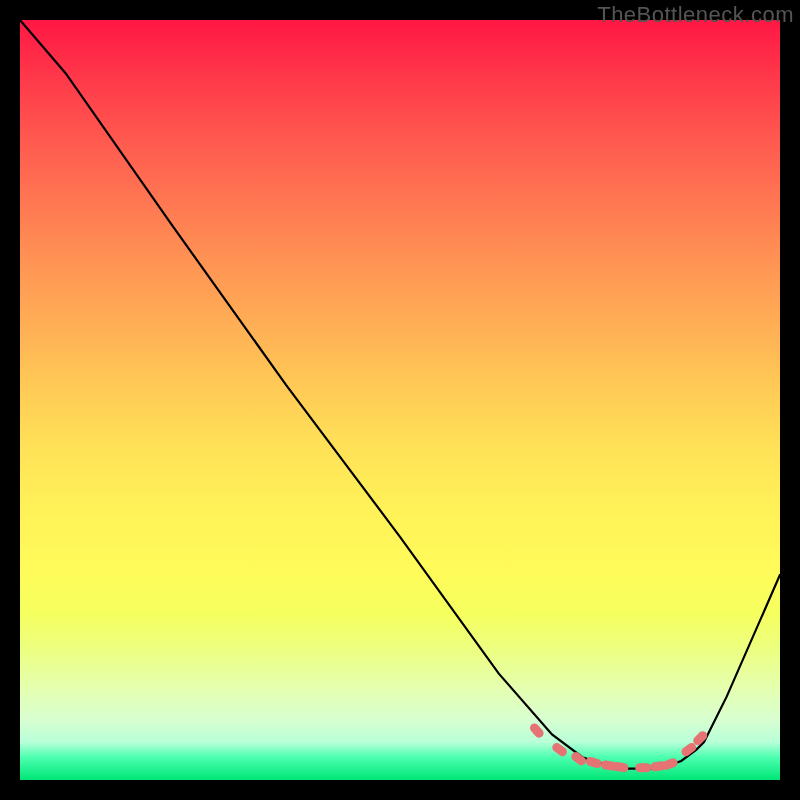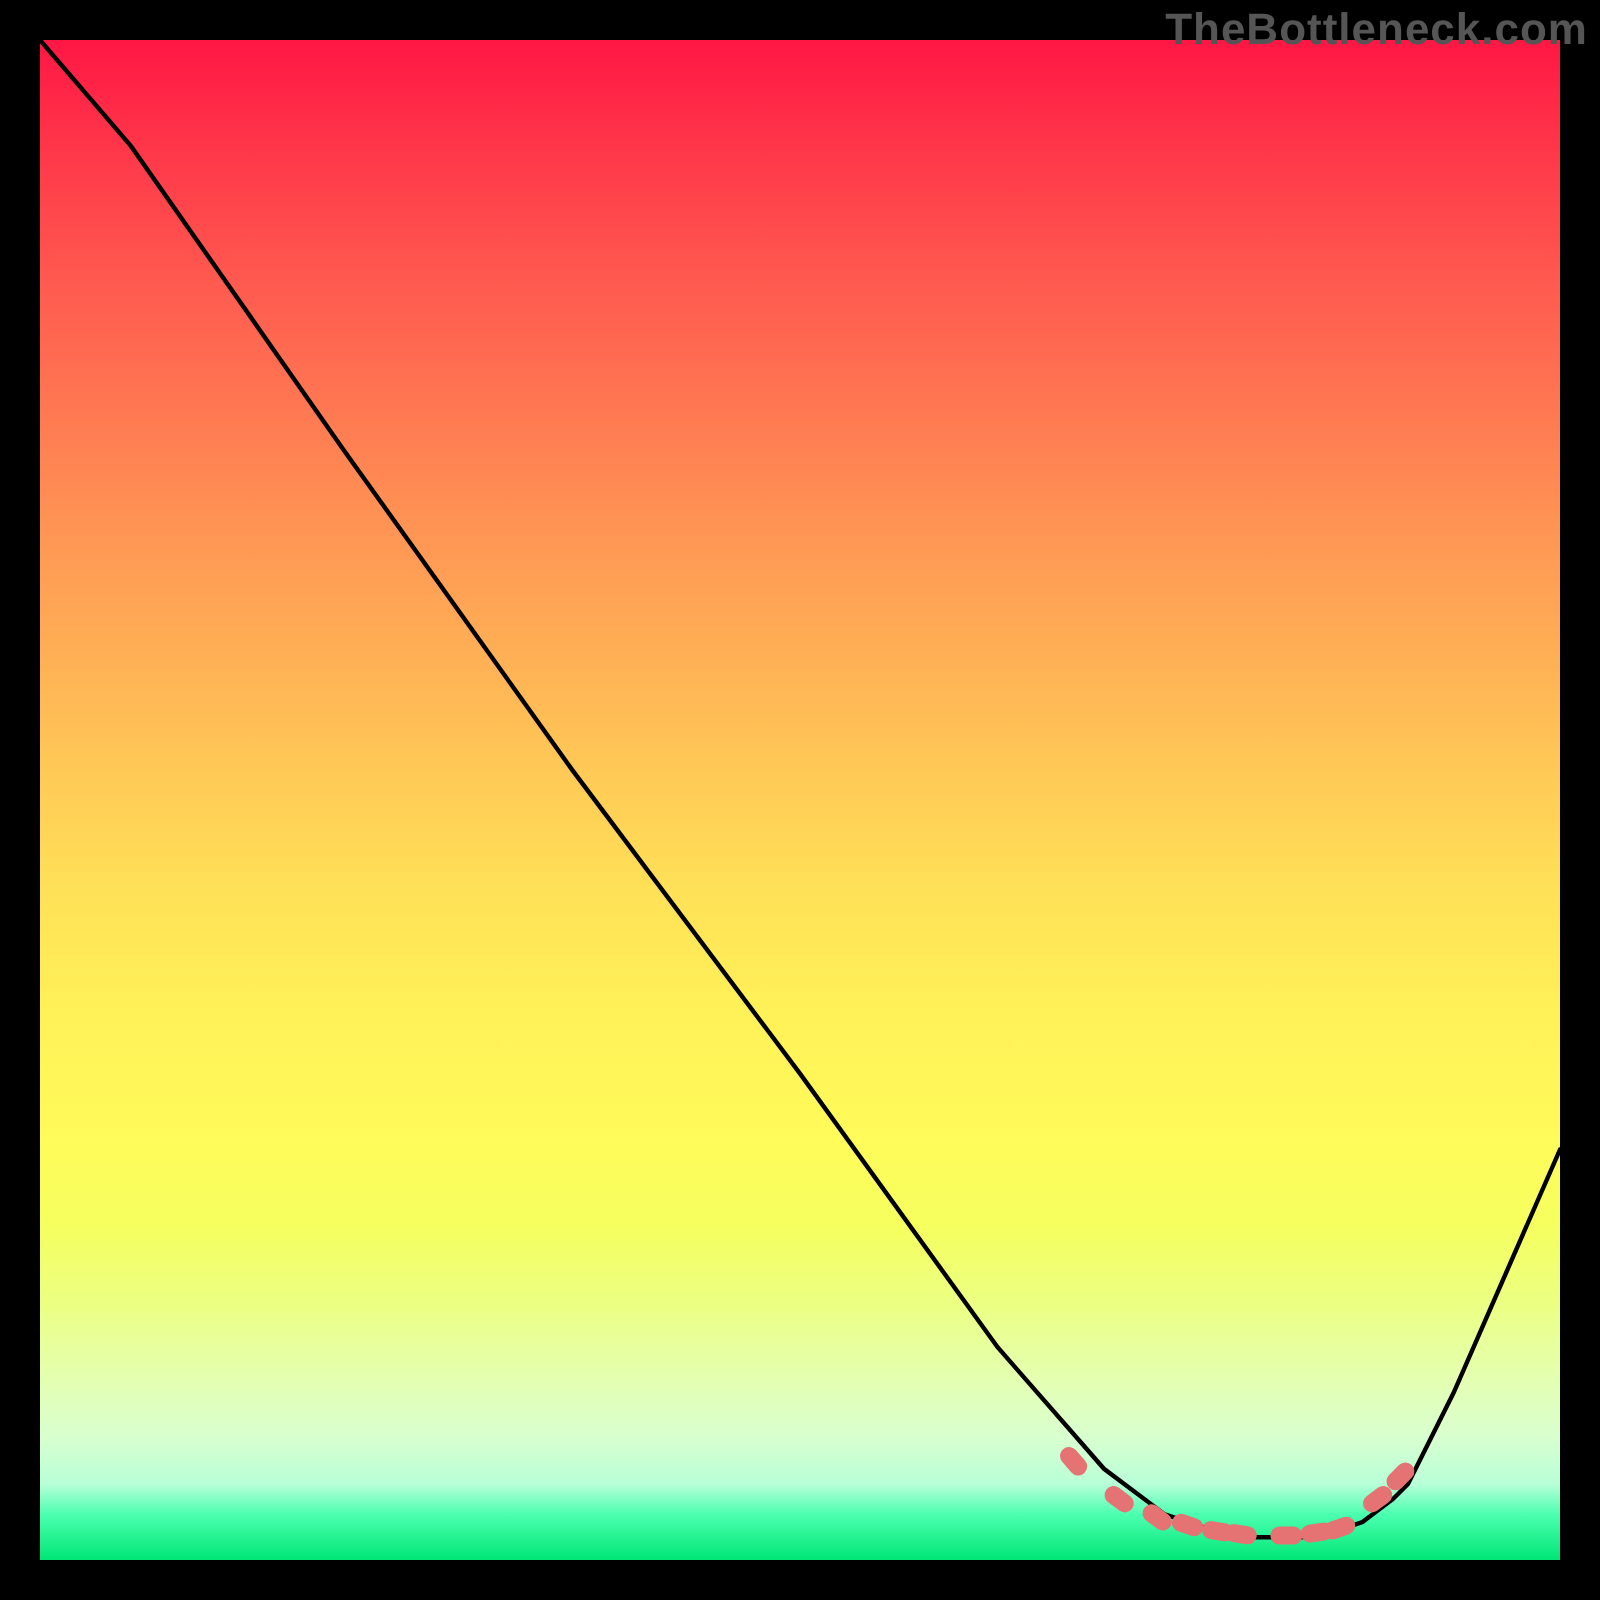--- a/index.html
+++ b/index.html
@@ -47,21 +47,21 @@
       #4cffb0 97%,
       #00e676 100%
     );
   }
   .watermark {
     position: absolute;
     top: 2px;
     right: 6px;
     color: #555;
     font-size: 22px;
-    font-weight: 700;
+    font-weight: 400;
     letter-spacing: 0.5px;
     z-index: 10;
   }
   svg.curve {
     position: absolute;
     inset: 0;
     width: 100%;
     height: 100%;
     z-index: 5;
   }

